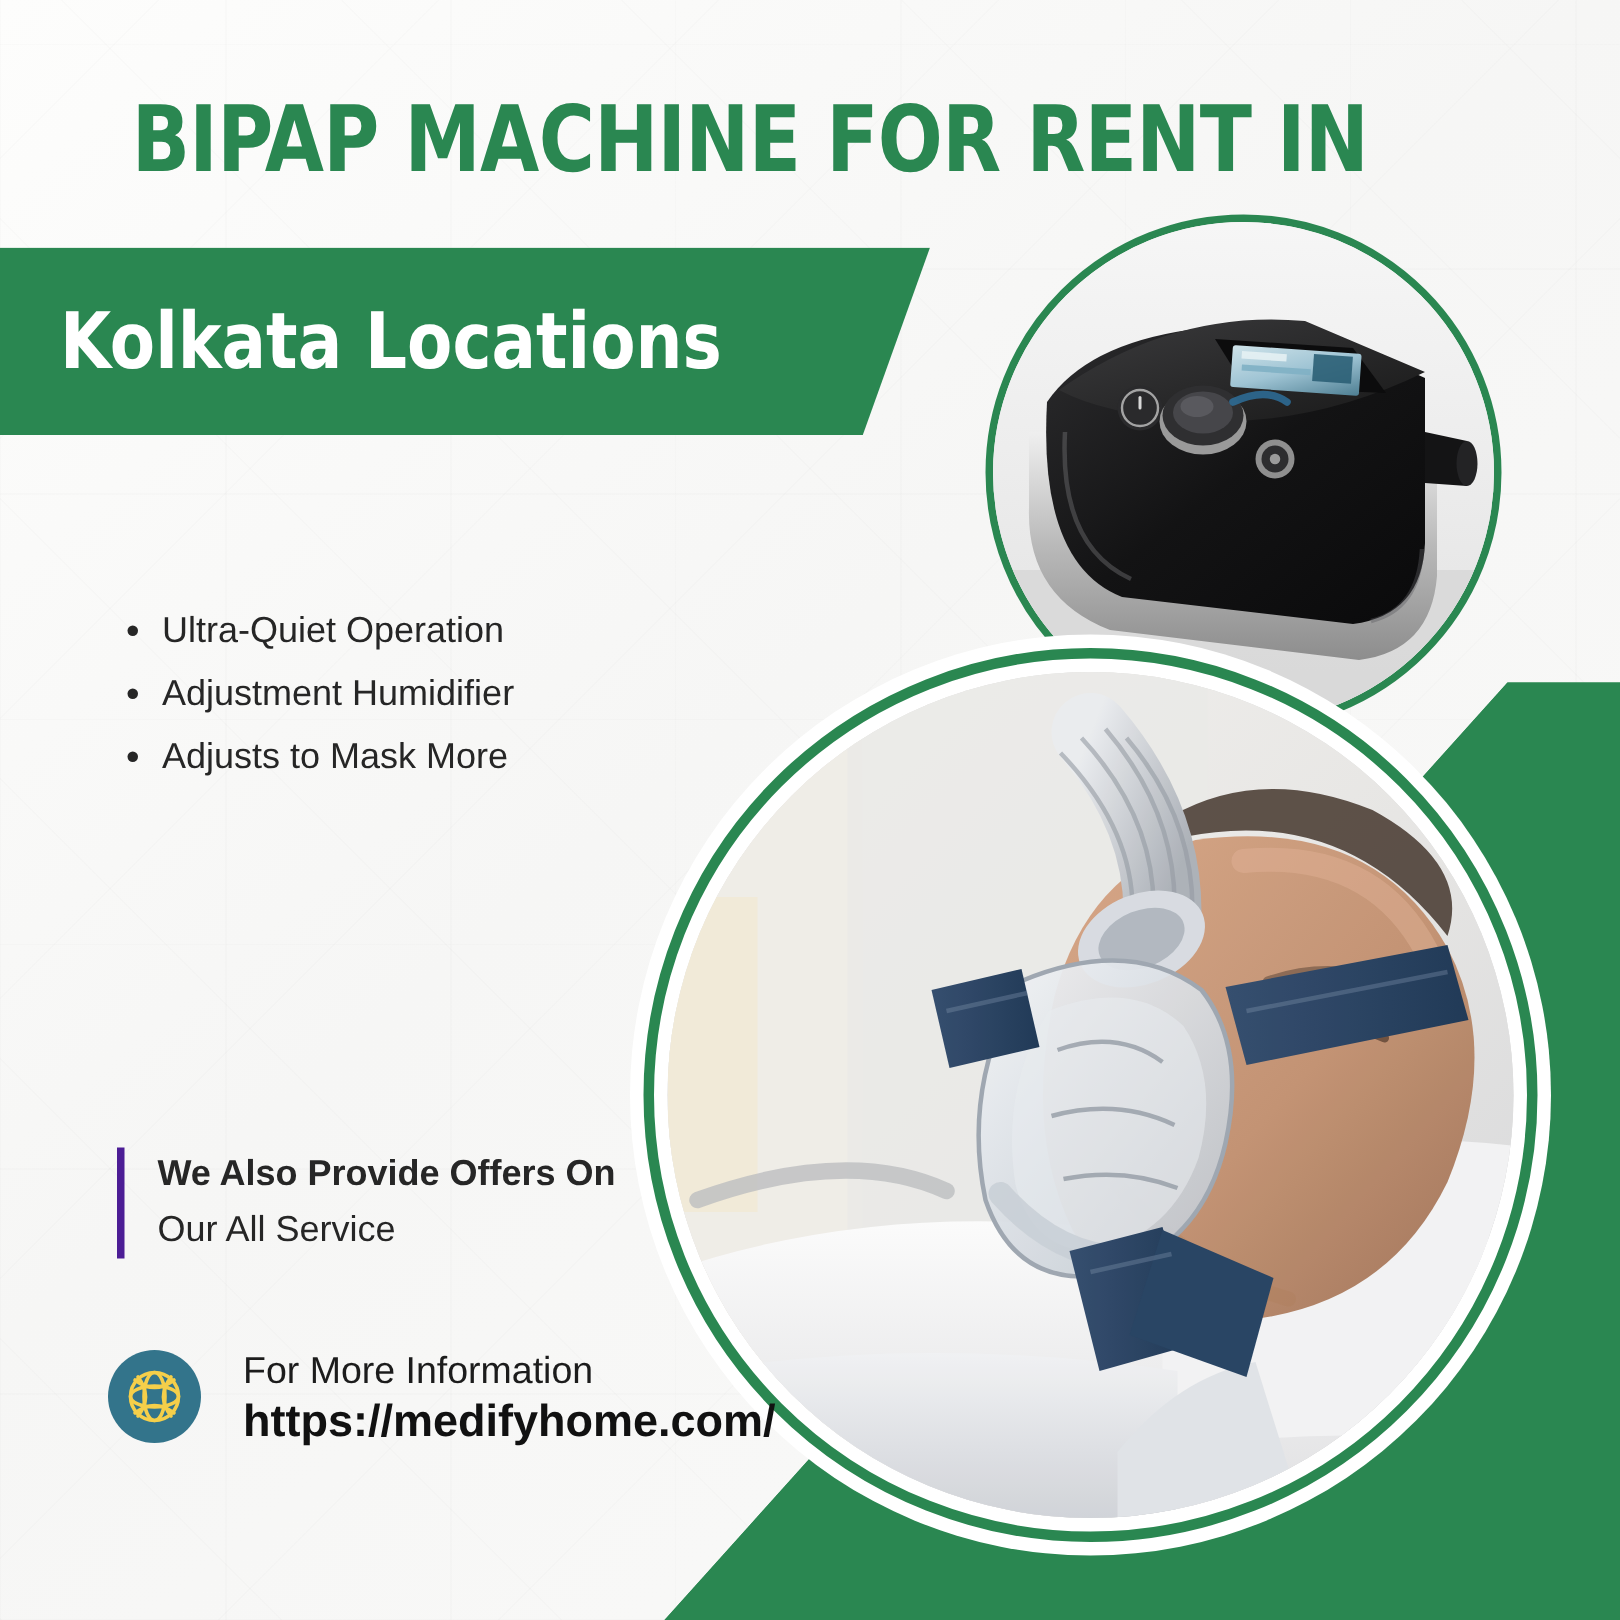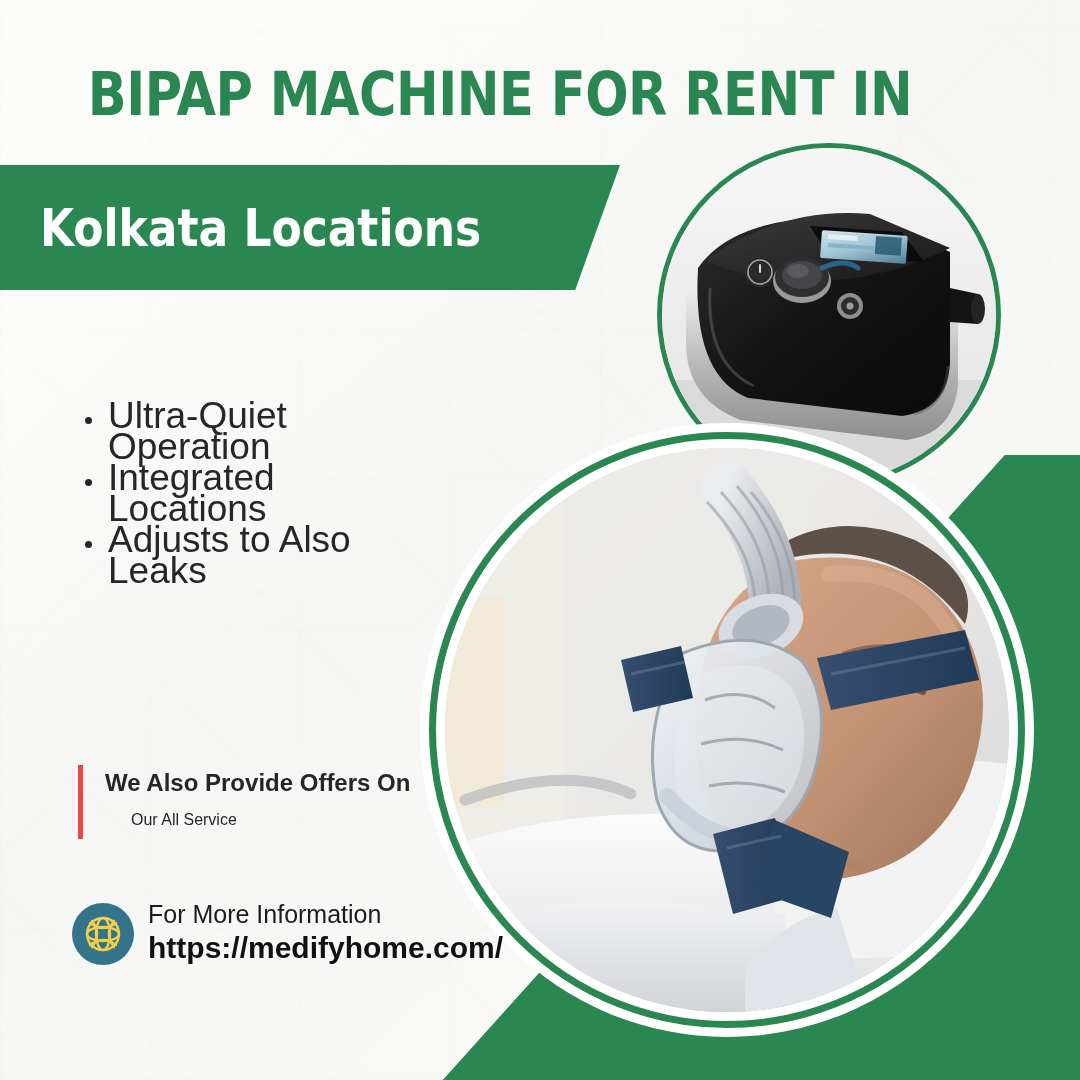--- a/index.html
+++ b/index.html
@@ -92,64 +92,63 @@
     position:absolute;
     left:72px; top:400px;
     width:300px;
     z-index:6;
     list-style:none;
   }
   .features li {
     position:relative;
     padding-left:36px;
     color:#262626;
-    font-size:37px;
-    line-height:31px;
+    font-size:24px;
+    line-height:42px;
     margin-bottom:0px;
   }
   .features li::before {
     content:"";
     position:absolute;
     left:13px; top:17px;
     width:7px; height:7px;
     border-radius:50%;
     background:#262626;
   }
 
   
   .offers {
     position:absolute;
     left:78px; top:765px;
     z-index:6;
     padding-left:22px;
-    border-left:5px solid #ef4444;
+    border-left:5px solid #4c1d95;
   }
   .offers-line1 {
     color:#262626;
     font-weight:bold;
     font-size:24px;
     line-height:36px;
     white-space:nowrap;
   }
   .offers-line2 {
     color:#262626;
-    font-size:16px;
+    font-size:24px;
     line-height:38px;
     white-space:nowrap;
-    margin-left:26px;
   }
 
   
   .footer {
     position:absolute;
     left:72px; top:900px;
     z-index:6;
     display:flex;
-    align-items:flex-end;
-    gap:14px;
+    align-items:flex-start;
+    gap:28px;
   }
   .logo-circle {
     width:62px; height:62px;
     border-radius:50%;
     background:#33748b;
     display:flex; align-items:center; justify-content:center;
     flex:0 0 auto;
   }
   .footer-text { line-height:1.18; }
   .footer-line1 { font-size:25px; color:#1c1c1c; white-space:nowrap; }
@@ -364,22 +363,22 @@
         </g>
 
         <rect width="582" height="582" fill="#ffffff" opacity="0.05"></rect>
       </svg>
     </div>
   </div>
 
 
   <ul class="features">
     <li>Ultra-Quiet Operation</li>
-    <li>Integrated Locations</li>
-    <li>Adjusts to Also Leaks</li>
+    <li>Adjustment Humidifier</li>
+    <li>Adjusts to Mask More</li>
   </ul>
 
   <div class="offers">
     <div class="offers-line1">We Also Provide Offers On</div>
     <div class="offers-line2">Our All Service</div>
   </div>
 
   <div class="footer">
     <div class="logo-circle">
       <svg width="50" height="50" viewBox="0 0 50 50">

